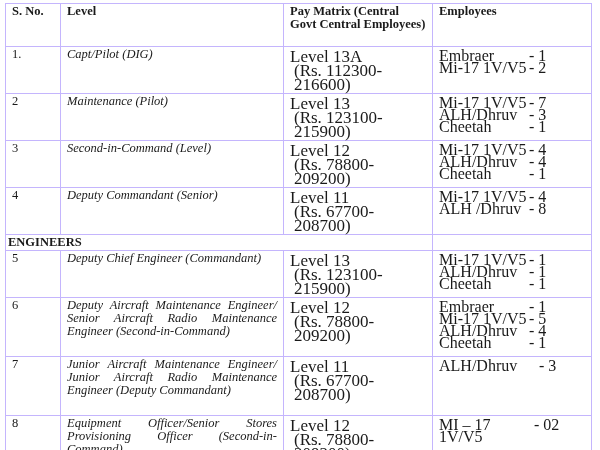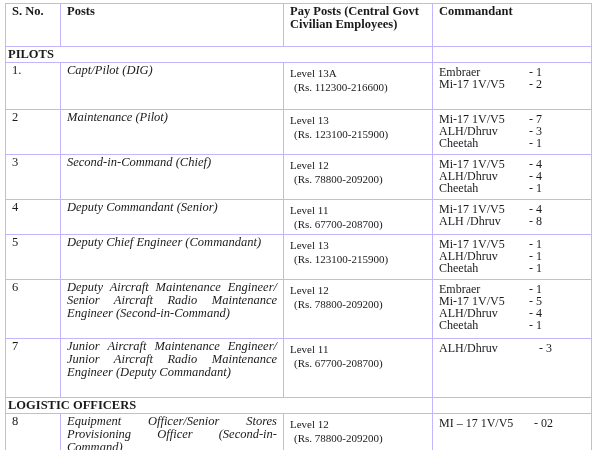--- a/index.html
+++ b/index.html
@@ -10,23 +10,23 @@
     table.vac td, table.vac th { border: 1px solid #c4b5fd; vertical-align: top;
                 padding: 1px 6px 1px 6px; }
     table.vac col.c1 { width: 55px; }
     table.vac col.c2 { width: 223px; }
     table.vac col.c3 { width: 149px; }
     table.vac col.c4 { width: 159px; }
     th { text-align: left; font-weight: bold; }
     .hdr th { height: 40px; padding-top: 2px; }
     .section td.sec { font-weight: bold; padding: 1px 2px; height: 13px; }
     .post { text-align: justify; text-align-last: left; font-style: italic; }
-    .pay { font-size: 11px; line-height: 14px; padding-top: 3px !important; font-family: Liberation Serif, serif; }
+    .pay { font-size: 17px; line-height: 14px; padding-top: 3px !important; font-family: Liberation Serif, serif; }
     .pay .range { display: block; padding-left: 4px; }
-    .vlist { font-size: 12px; line-height: 12px; padding-top: 3px !important; }
+    .vlist { font-size: 16px; line-height: 12px; padding-top: 3px !important; }
     .vrow { display: flex; }
     .vrow .ac { width: 90px; }
     .vrow .n { }
     .r1 td { height: 42px; }
     .r2 td, .r3 td { height: 40px; }
     .r4 td { height: 30px; }
     .r5 td { height: 40px; }
     .r6 td { height: 54px; }
     .r7 td { height: 54px; }
     .r8 td { height: 42px; }
@@ -37,29 +37,25 @@
 <table class="vac">
   <colgroup>
       <col class="c1">
       <col class="c2">
       <col class="c3">
       <col class="c4">
     </colgroup>
   <tbody>
       <tr class="hdr">
     <th>S. No.</th>
-    <th>Posts</th>
-    <th>Pay Posts (Central Govt Civilian Employees)</th>
-    <th>Commandant</th>
-  </tr>
-
-  <tr class="section">
-    <td class="sec" colspan="3">PILOTS</td>
-    <td></td>
-  </tr>
+    <th>Level</th>
+    <th>Pay Matrix (Central Govt Central Employees)</th>
+    <th>Employees</th>
+  </tr>
+
   <tr class="r1">
     <td>1.</td>
     <td class="post">Capt/Pilot (DIG)</td>
     <td class="pay">
       <span>Level 13A</span>
       <span class="range">(Rs. 112300-216600)</span>
     </td>
     <td class="vlist">
       <div class="vrow">
             <span class="ac">Embraer</span>
@@ -88,21 +84,21 @@
             <span class="n">- 3</span>
           </div>
       <div class="vrow">
             <span class="ac">Cheetah</span>
             <span class="n">- 1</span>
           </div>
     </td>
   </tr>
   <tr class="r3">
     <td>3</td>
-    <td class="post">Second-in-Command (Chief)</td>
+    <td class="post">Second-in-Command (Level)</td>
     <td class="pay">
       <span>Level 12</span>
       <span class="range">(Rs. 78800-209200)</span>
     </td>
     <td class="vlist">
       <div class="vrow">
             <span class="ac">Mi-17 1V/V5</span>
             <span class="n">- 4</span>
           </div>
       <div class="vrow">
@@ -127,20 +123,24 @@
             <span class="ac">Mi-17 1V/V5</span>
             <span class="n">- 4</span>
           </div>
       <div class="vrow">
             <span class="ac">ALH /Dhruv</span>
             <span class="n">- 8</span>
           </div>
     </td>
   </tr>
 
+  <tr class="section">
+    <td class="sec" colspan="3">ENGINEERS</td>
+    <td></td>
+  </tr>
   <tr class="r5">
     <td>5</td>
     <td class="post">Deputy Chief Engineer (Commandant)</td>
     <td class="pay">
       <span>Level 13</span>
       <span class="range">(Rs. 123100-215900)</span>
     </td>
     <td class="vlist">
       <div class="vrow">
             <span class="ac">Mi-17 1V/V5</span>
@@ -190,24 +190,20 @@
       <span class="range">(Rs. 67700-208700)</span>
     </td>
     <td class="vlist">
       <div class="vrow">
             <span class="ac" style="width:100px">ALH/Dhruv</span>
             <span class="n">- 3</span>
           </div>
     </td>
   </tr>
 
-  <tr class="section">
-    <td class="sec" colspan="3">LOGISTIC OFFICERS</td>
-    <td></td>
-  </tr>
   <tr class="r8">
     <td>8</td>
     <td class="post">Equipment Officer/Senior Stores Provisioning Officer (Second-in-Command)</td>
     <td class="pay">
       <span>Level 12</span>
       <span class="range">(Rs. 78800-209200)</span>
     </td>
     <td class="vlist">
       <div class="vrow">
             <span class="ac" style="width:95px">MI – 17 1V/V5</span>

